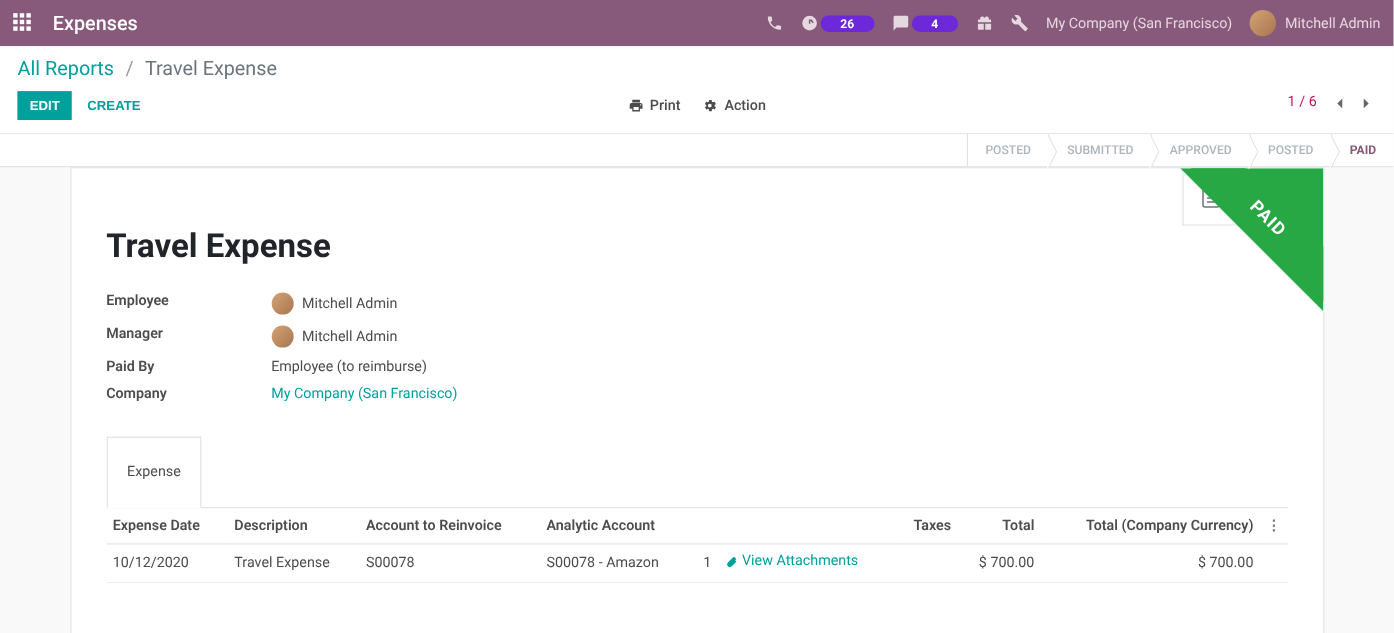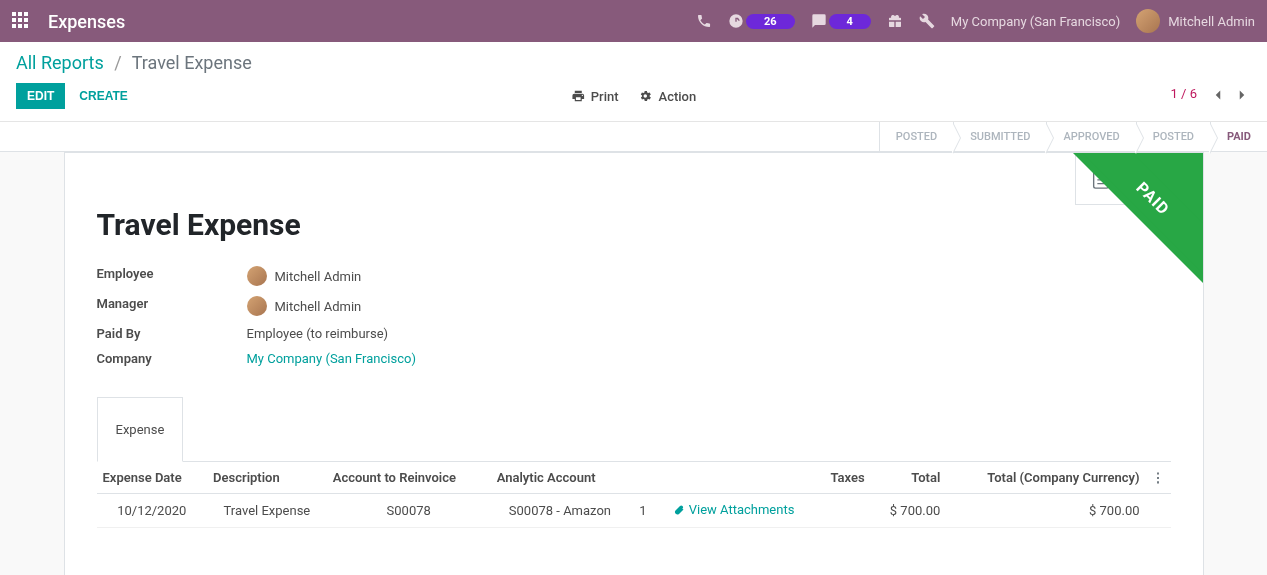--- a/index.html
+++ b/index.html
@@ -67,21 +67,21 @@
 .field-val.link { color: #00a09d; }
 .mini-avatar { width: 20px; height: 20px; border-radius: 50%; background: linear-gradient(135deg, #d4a373, #a87550); }
 
 .tabs { border-bottom: 1px solid #dee2e6; display: flex; }
 .tab { padding: 24px 18px; border: 1px solid transparent; border-bottom: none; color: #6c757d; cursor: pointer; position: relative; top: 1px; font-size: 13px; }
 .tab.active { border-color: #dee2e6; border-top: 1px solid #dee2e6; background: #fff; color: #4c4c4c; border-bottom: 1px solid #fff;}
 
 table.lines { width: 100%; border-collapse: collapse; margin-top: 0; }
 table.lines th { text-align: left; font-weight: 600; padding: 8px 6px; border-bottom: 1px solid #dee2e6; color: #4c4c4c; font-size: 13px;}
 table.lines th.right, table.lines td.right { text-align: right; }
-table.lines td { padding: 8px 6px; border-bottom: 1px solid #f0f0f0; font-size: 13px; color: #4c4c4c; text-align: center;}
+table.lines td { padding: 8px 6px; border-bottom: 1px solid #f0f0f0; font-size: 13px; color: #4c4c4c;}
 .attach-link { color: #00a09d; cursor: pointer; display: inline-flex; align-items: center; gap: 4px; font-size: 13px;}
 .attach-link svg { width: 12px; height: 12px; fill: currentColor; }
 .kebab { cursor: pointer; color: #6c757d; }
 </style>
 </head>
 <body>
 
 <div class="navbar">
   <div class="apps-icon">
     <span></span>

